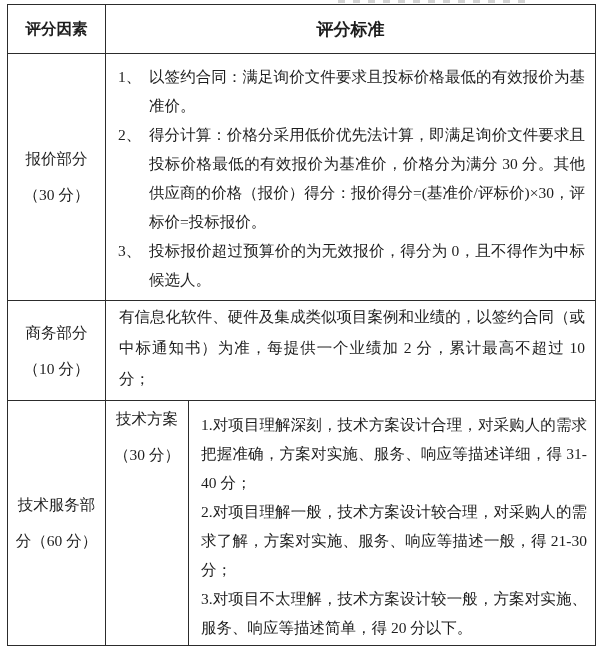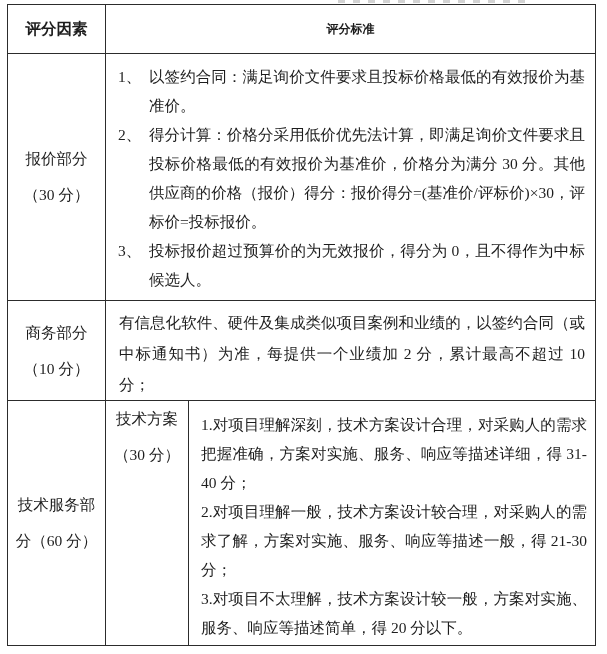--- a/index.html
+++ b/index.html
@@ -31,31 +31,31 @@
     border-right:1.5px solid #2c2c2c;
     display:flex; flex-direction:column;
     align-items:center; justify-content:center;
     text-align:center;
     font-size:15.5px; line-height:36px;
   }
   .col-criteria { flex:1; min-width:0; }
   .row-header .col-factor { font-weight:bold; line-height:normal;text-align:right; }
   .header-criteria {
     flex:1; display:flex; align-items:center; justify-content:center;
-    font-weight:bold; font-size:12px;
+    font-weight:bold; font-size:17px;
   }
   
   .quote-list { padding:8px 10px 0 12px; font-size:15.5px; }
   .q-item { display:flex; }
   .q-num  { flex:0 0 31px; line-height:29px; }
   .q-text { flex:1; line-height:29px; text-align:justify; }
   
   .business-text {
     padding:0 10px 0 13px; height:100%;
-    display:flex; align-items:flex-end;
+    display:flex; align-items:flex-start;
   }
   .business-text p { font-size:15.5px; line-height:31px; text-align:justify; }
   
   .col-sub {
     width:83px; flex:0 0 83px;
     border-right:1.5px solid #2c2c2c;
     display:flex; flex-direction:column;
     align-items:center; 
     text-align:center; font-size:15.5px; line-height:36px;
   }

